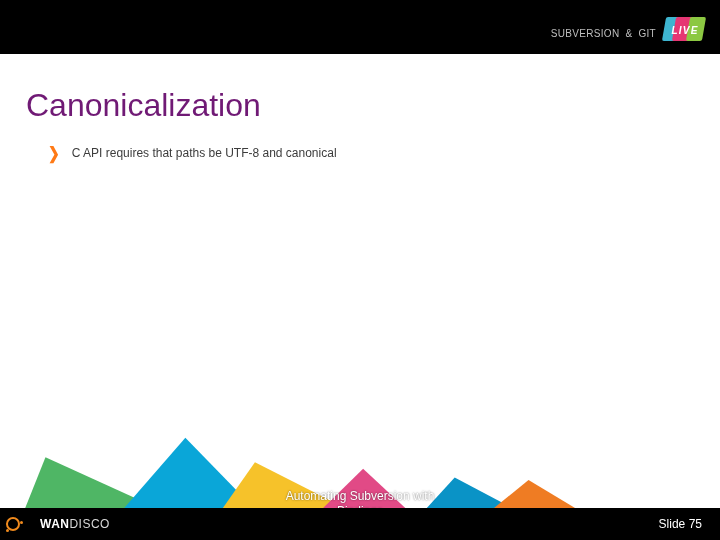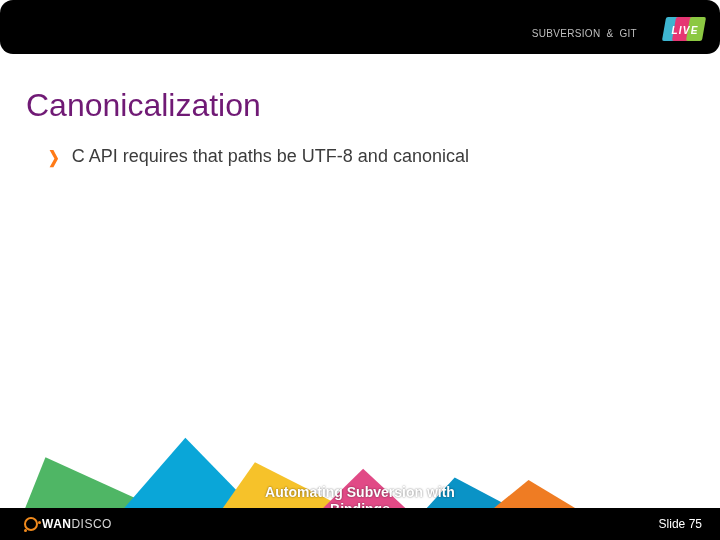--- a/index.html
+++ b/index.html
@@ -18,38 +18,37 @@
     background: #fff;
   }
 
   
   .topbar {
     position: absolute;
     top: 0; left: 0;
     width: 100%;
     height: 54px;
     background: #000;
-    border-radius: 13px;
   }
 
   .brand-top {
     position: absolute;
     right: 14px;
     top: 18px;
     display: flex;
     align-items: center;
     gap: 6px;
     color: #bfbfbf;
     font-size: 10px;
     letter-spacing: 0.03em;
   }
   .brand-top .amp { color: #bfbfbf; }
 
   .live {
-    margin-left: 21px;
+    margin-left: 2px;
     width: 42px;
     height: 30px;
     position: relative;
     transform: translateY(-3px);
   }
   .live .p1, .live .p2, .live .p3 {
     position: absolute;
     border-radius: 2px;
     transform: skewX(-10deg);
     top: 2px;
@@ -91,21 +90,21 @@
     gap: 12px;
   }
   .chev {
     color: #ff7a16;
     font-weight: 900;
     font-size: 14px;
     line-height: 1;
     transform: scaleY(1.2);
   }
   .bullet-text {
-    font-size: 18px;
+    font-size: 12px;
     color: #3c3c3c;
   }
 
   
   .shapes {
     position: absolute;
     left: 0; bottom: 0;
     width: 100%;
     height: 120px;
     pointer-events: none;
@@ -129,22 +128,22 @@
     width: 100%;
     height: 32px;
     background: #000;
     display: flex;
     align-items: center;
     color: #fff;
   }
   .logo {
     display: flex;
     align-items: center;
-    gap: 4px;
-    margin-left: 24px;
+    gap: 20px;
+    margin-left: 6px;
   }
   .logo-dots {
     width: 14px; height: 14px;
     border: 2px solid #f08a1d;
     border-radius: 50%;
     box-sizing: border-box;
     position: relative;
   }
   .logo-dots::before, .logo-dots::after {
     content: "";
@@ -164,22 +163,22 @@
   .logo-text span.d { font-weight: 300; color: #d8d8d8; }
 
   .footer-center {
     position: absolute;
     left: 50%;
     transform: translateX(-50%);
     bottom: 22px;
     width: 220px;
     text-align: center;
     color: #fff;
-    font-size: 14px;
-    font-weight: 700;
+    font-size: 12px;
+    font-weight: 400;
     line-height: 1.2;
     text-shadow: 0 0 2px rgba(0,0,0,.6);
   }
   .slide-num {
     position: absolute;
     right: 18px;
     font-size: 12px;
     color: #fff;
     margin-left: 40px;
   }

